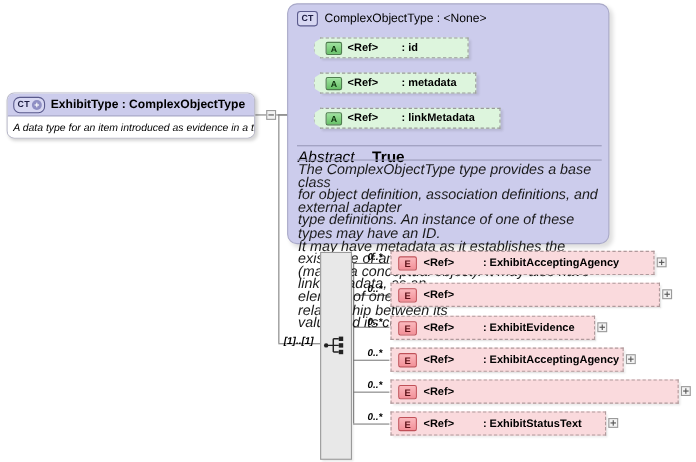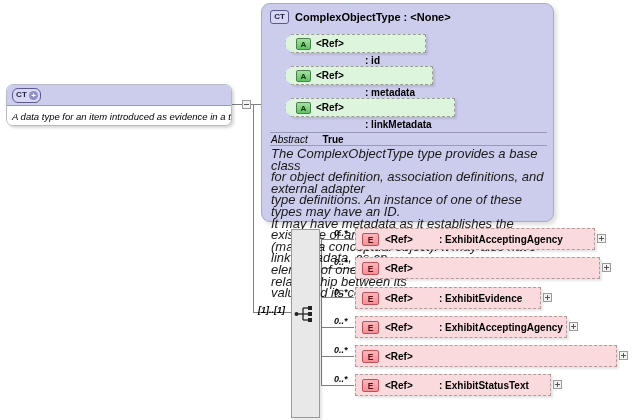--- a/index.html
+++ b/index.html
@@ -164,21 +164,21 @@
     border: 1px solid #5a5a8c;
     border-radius: 3px;
     background: #d7d7f2;
     font-size: 8px;
     font-weight: bold;
     line-height: 1;
     color: #1b1b40;
   }
   #cot-title {
     font-size: 11px;
-    font-weight: bold;
+    font-weight: normal;
     margin-left: 6px;
     white-space: nowrap;
   }
 
   
   .attr-row {
     position: absolute;
     height: 19px;
     background: #ddf5dd;
     border: 1px dashed #9a9a9a;
@@ -218,39 +218,39 @@
     position: absolute;
     left: 24px;
     top: 3px;
     font-size: 10px;
     font-weight: bold;
     white-space: nowrap;
   }
   .attr-name {
     position: absolute;
     left: 73px;
-    top: 20px;
+    top: 3px;
     font-size: 10px;
     font-weight: bold;
     white-space: nowrap;
   }
 
   
   #cot-abstract-sep {
     position: absolute;
     left: 8px;
     top: 128px;
     width: 277px;
     border-top: 1px solid #9a9ab8;
   }
   #cot-abstract-row {
     position: absolute;
     left: 9px;
     top: 130px;
-    font-size: 10px;
+    font-size: 14px;
     white-space: nowrap;
   }
   #cot-abstract-label {
     font-style: italic;
     color: #000;
   }
   #cot-abstract-value {
     font-weight: bold;
     margin-left: 12px;
   }
@@ -380,20 +380,21 @@
   <div class="line-h" style="left:321px; top:327px; width:33px;"></div>
   <div class="line-h" style="left:321px; top:356px; width:33px;"></div>
   <div class="line-h" style="left:321px; top:385px; width:33px;"></div>
 
   <div id="exhibit-type-box">
     <div id="exhibit-type-head">
       <span class="ct-badge">
         <span>CT</span>
         <span class="ct-plus">+</span>
       </span>
+      <span id="exhibit-type-title">ExhibitType : ComplexObjectType</span>
     </div>
     <div id="exhibit-type-doc">A data type for an item introduced as evidence in a trial.</div>
   </div>
 
   <div class="toggle-box" style="left:242px; top:100px;"></div>
 
   <div id="cot-panel">
 
     <div id="cot-header">
       <span class="ct-badge-plain">CT</span>

